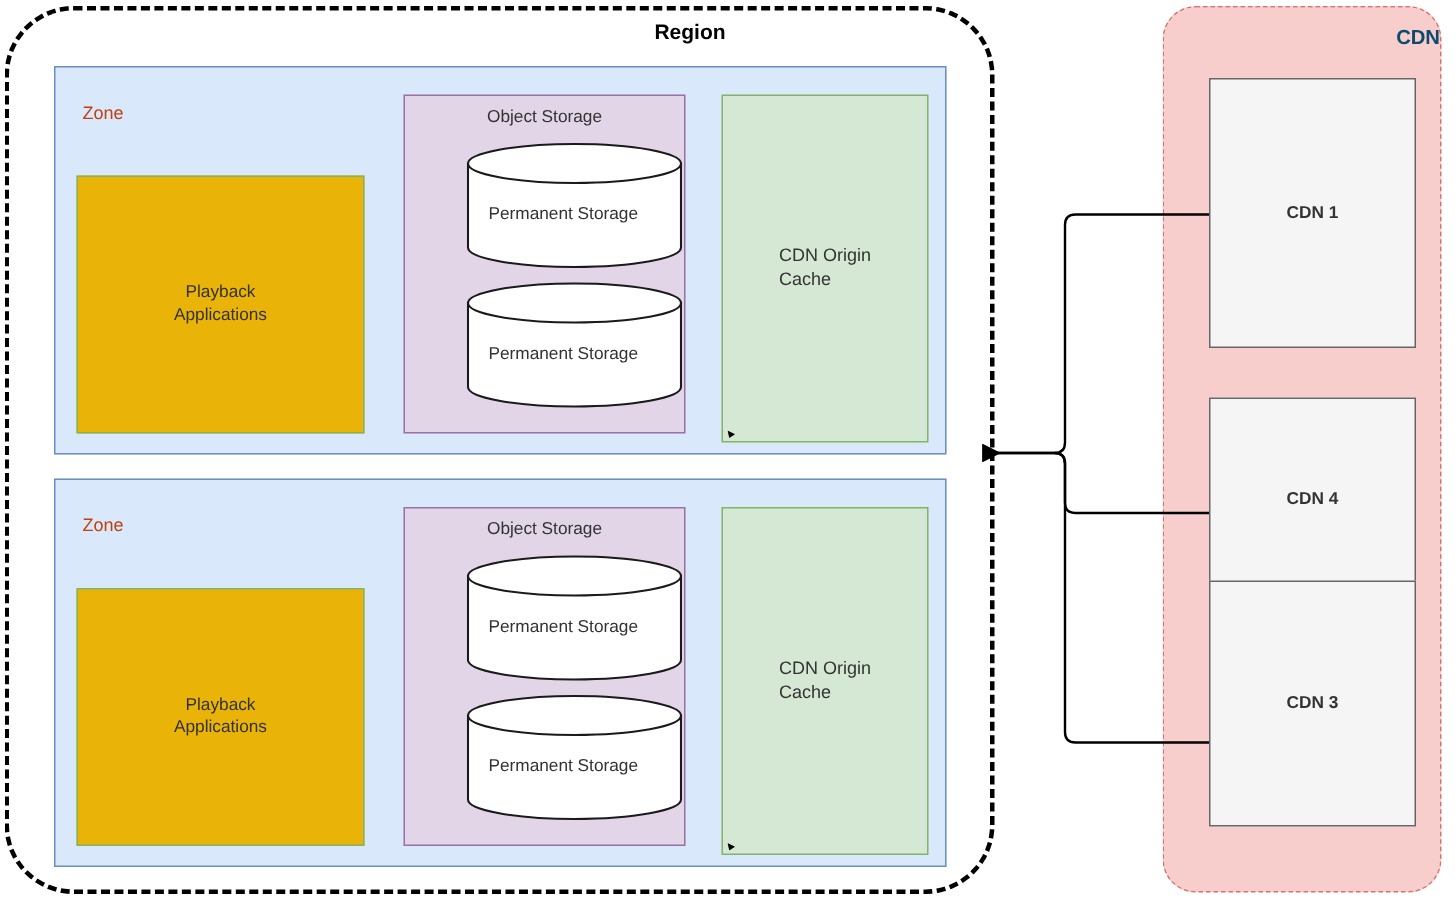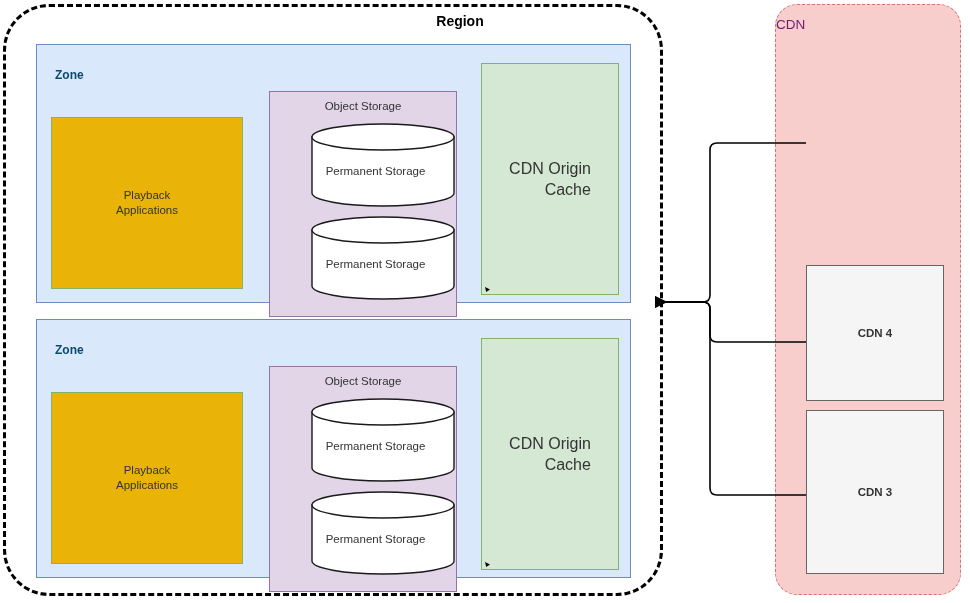--- a/index.html
+++ b/index.html
@@ -51,22 +51,22 @@
     background: #dae8fc;
     border: 1px solid #6c8ebf;
   }
   .zone-1 { left: 36px; top: 44px;  width: 595px; height: 259px; }
   .zone-2 { left: 36px; top: 319px; width: 595px; height: 259px; }
   .zone-label {
     position: absolute;
     left: 18px;
     top: 23px;
     font-size: 12px;
-    font-weight: bold;
-    color: #0c4a6e;
+    font-weight: normal;
+    color: #c2410c;
     white-space: nowrap;
   }
 
   
   .green-box {
     position: absolute;
     box-sizing: border-box;
     background: #eab308;
     border: 1px solid #82b366;
     display: flex;
@@ -82,21 +82,20 @@
   }
   .playback-1 { left: 14px;  top: 72px; width: 192px; height: 172px; }
   .playback-2 { left: 14px;  top: 72px; width: 192px; height: 172px; }
 
   
   .objstore-box {
     position: absolute;
     box-sizing: border-box;
     background: #e1d5e7;
     border: 1px solid #9673a6;
-    margin-top: 28px;
   }
   .objstore-1 { left: 232px; top: 18px; width: 188px; height: 226px; }
   .objstore-2 { left: 232px; top: 18px; width: 188px; height: 226px; }
   .objstore-label {
     position: absolute;
     left: 0;
     top: 8px;
     width: 100%;
     text-align: center;
     font-size: 11.5px;
@@ -137,23 +136,23 @@
     box-sizing: border-box;
     background: #d5e8d4;
     border: 1px solid #82b366;
     display: flex;
     align-items: center;
     justify-content: center;
   }
   .origin-1 { left: 444px; top: 18px; width: 138px; height: 232px; }
   .origin-2 { left: 444px; top: 18px; width: 138px; height: 232px; }
   .origin-box .label {
-    font-size: 16px;
-    color: #333333;
-    text-align: right;
+    font-size: 12px;
+    color: #333333;
+    text-align: left;
     line-height: 1.32;
     white-space: pre-line;
   }
   .origin-marker {
     position: absolute;
     left: 3px;
     bottom: 2px;
     width: 5px;
     height: 5px;
   }
@@ -168,40 +167,40 @@
     box-sizing: border-box;
     background: #f8cecc;
     border: 1.6px dashed #d6736f;
     border-radius: 22px;
   }
   .cdn-panel-title {
     position: absolute;
     left: 0;
     top: 12px;
     width: 100%;
-    text-align: left;
+    text-align: right;
     font-size: 13.5px;
-    font-weight: normal;
-    color: #701a75;
+    font-weight: bold;
+    color: #0c4a6e;
   }
   .cdn-node {
     position: absolute;
     box-sizing: border-box;
     background: #f5f5f5;
     border: 1.4px solid #666666;
     display: flex;
     align-items: center;
     justify-content: center;
     font-size: 11.5px;
     font-weight: bold;
     color: #333333;
   }
   .cdn-node-1 { left: 806px; top: 52px;  width: 138px; height: 180px; }
   .cdn-node-2 { left: 806px; top: 265px; width: 138px; height: 136px; }
-  .cdn-node-3 { left: 806px; top: 410px; width: 138px; height: 164px; }
+  .cdn-node-3 { left: 806px; top: 387px; width: 138px; height: 164px; }
 
   
   .connectors {
     position: absolute;
     left: 0;
     top: 0;
     width: 970px;
     height: 603px;
     pointer-events: none;
   }
@@ -284,20 +283,21 @@
 Cache</div>
       <svg class="origin-marker" width="5" height="5" viewBox="0 0 5 5">
         <path d="M0,0 L5,2.5 L1.2,5 Z" fill="#000000"></path>
       </svg>
     </div>
   </div>
 
   <div class="cdn-panel">
     <div class="cdn-panel-title">CDN</div>
   </div>
+  <div class="cdn-node cdn-node-1">CDN 1</div>
   <div class="cdn-node cdn-node-2">CDN 4</div>
   <div class="cdn-node cdn-node-3">CDN 3</div>
 
   <svg class="connectors">
     <defs>
       <marker id="arrow-left" viewBox="0 0 10 10" refX="9" refY="5" markerWidth="7" markerHeight="7" orient="auto-start-reverse">
         <path d="M 10 0 L 0 5 L 10 10 z" fill="#000000"></path>
       </marker>
     </defs>
 

